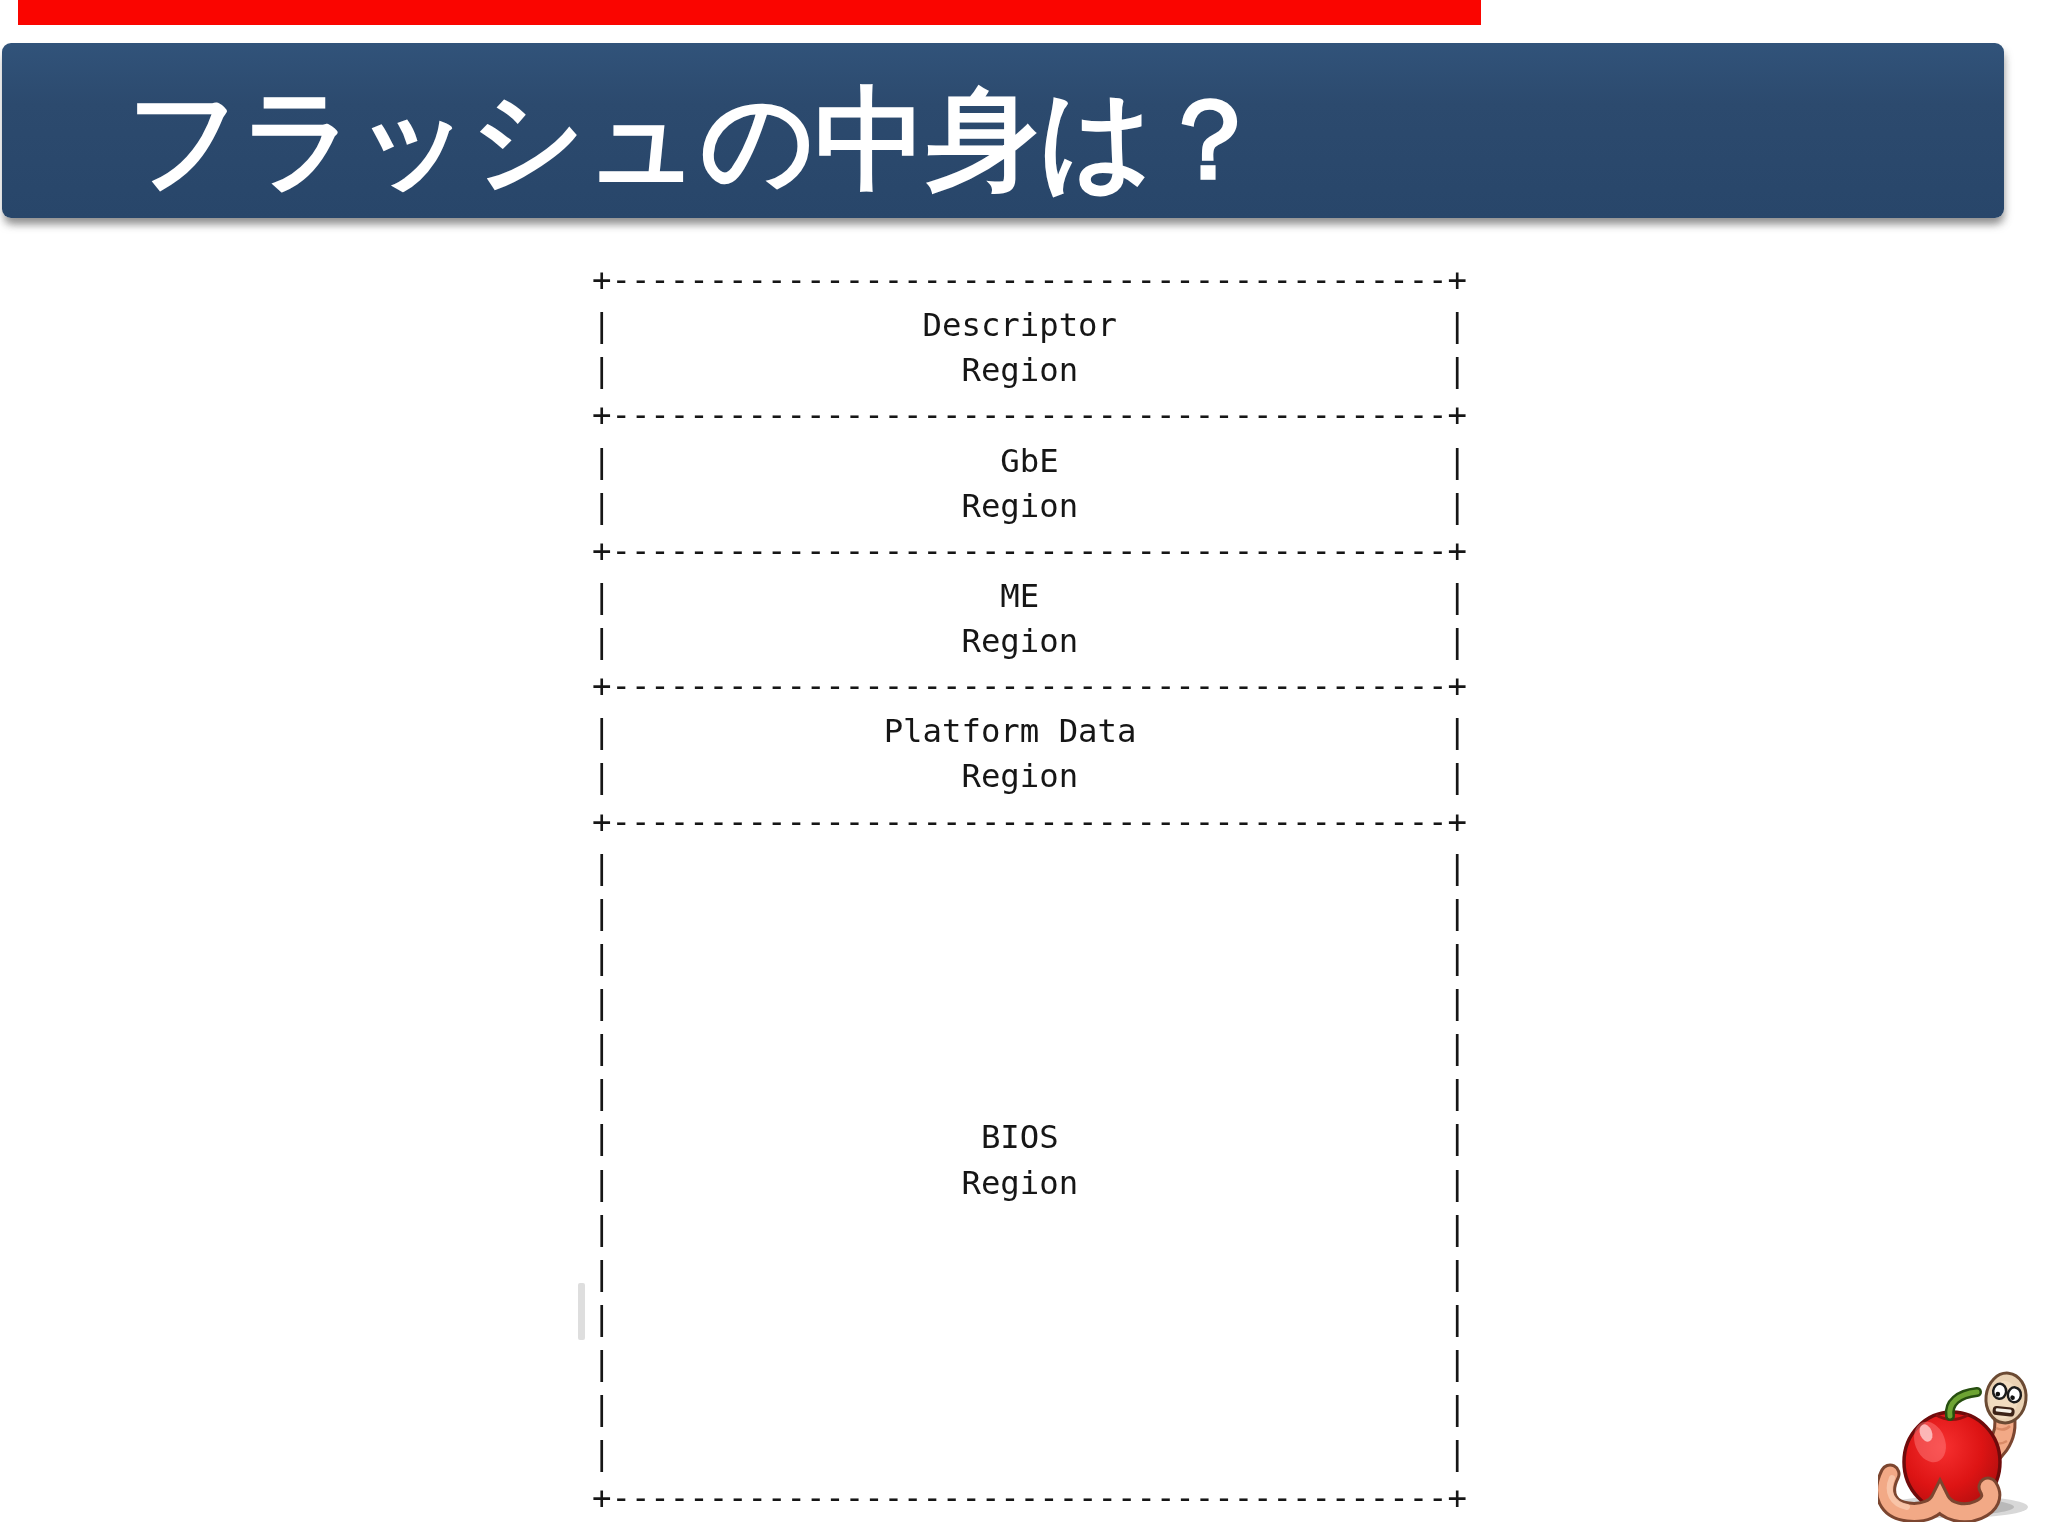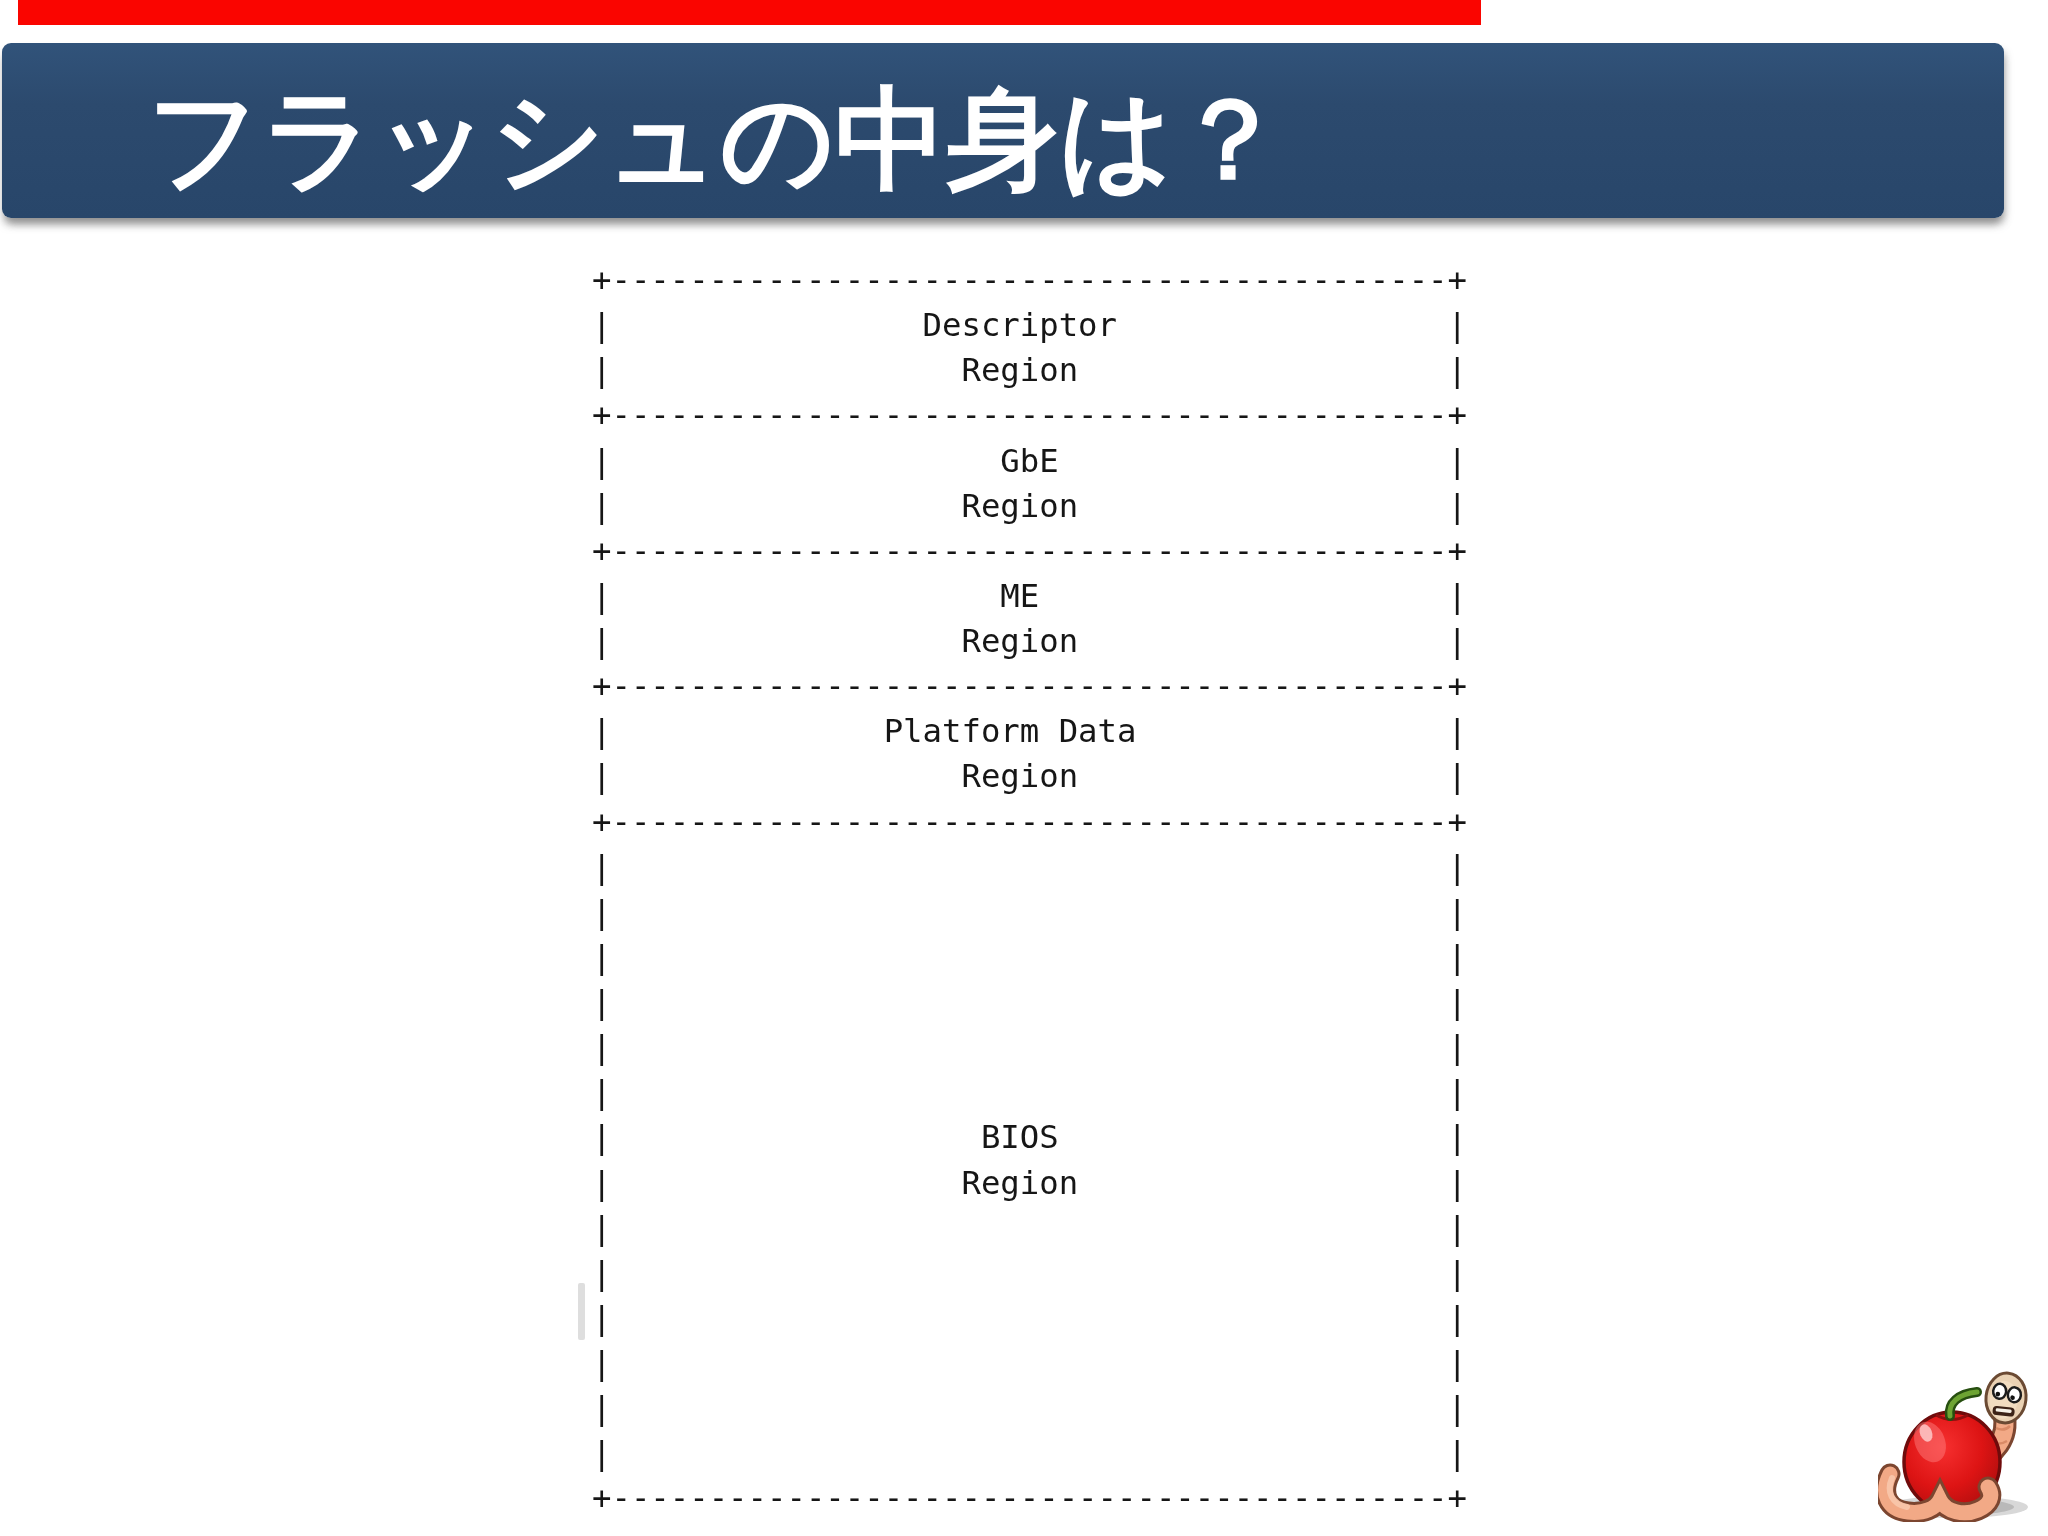--- a/index.html
+++ b/index.html
@@ -24,21 +24,20 @@
     border-radius:9px;
     box-shadow:0 8px 9px -2px rgba(110,110,110,0.65), 3px 6px 8px -2px rgba(130,130,130,0.45);
   }
   .title-text{
     position:absolute;left:127px;top:84px;
     font-size:112px;line-height:112px;
     font-weight:600;
     color:#ffffff;
     letter-spacing:0;
     white-space:nowrap;
-    margin-left:20px;
   }
   
   .ascii-diagram{
     position:absolute;left:592px;top:258px;
     margin:0;
     font-family:"DejaVu Sans Mono","Liberation Mono",monospace;
     font-size:32.3px;
     line-height:45.13px;
     letter-spacing:0;
     color:#161616;

